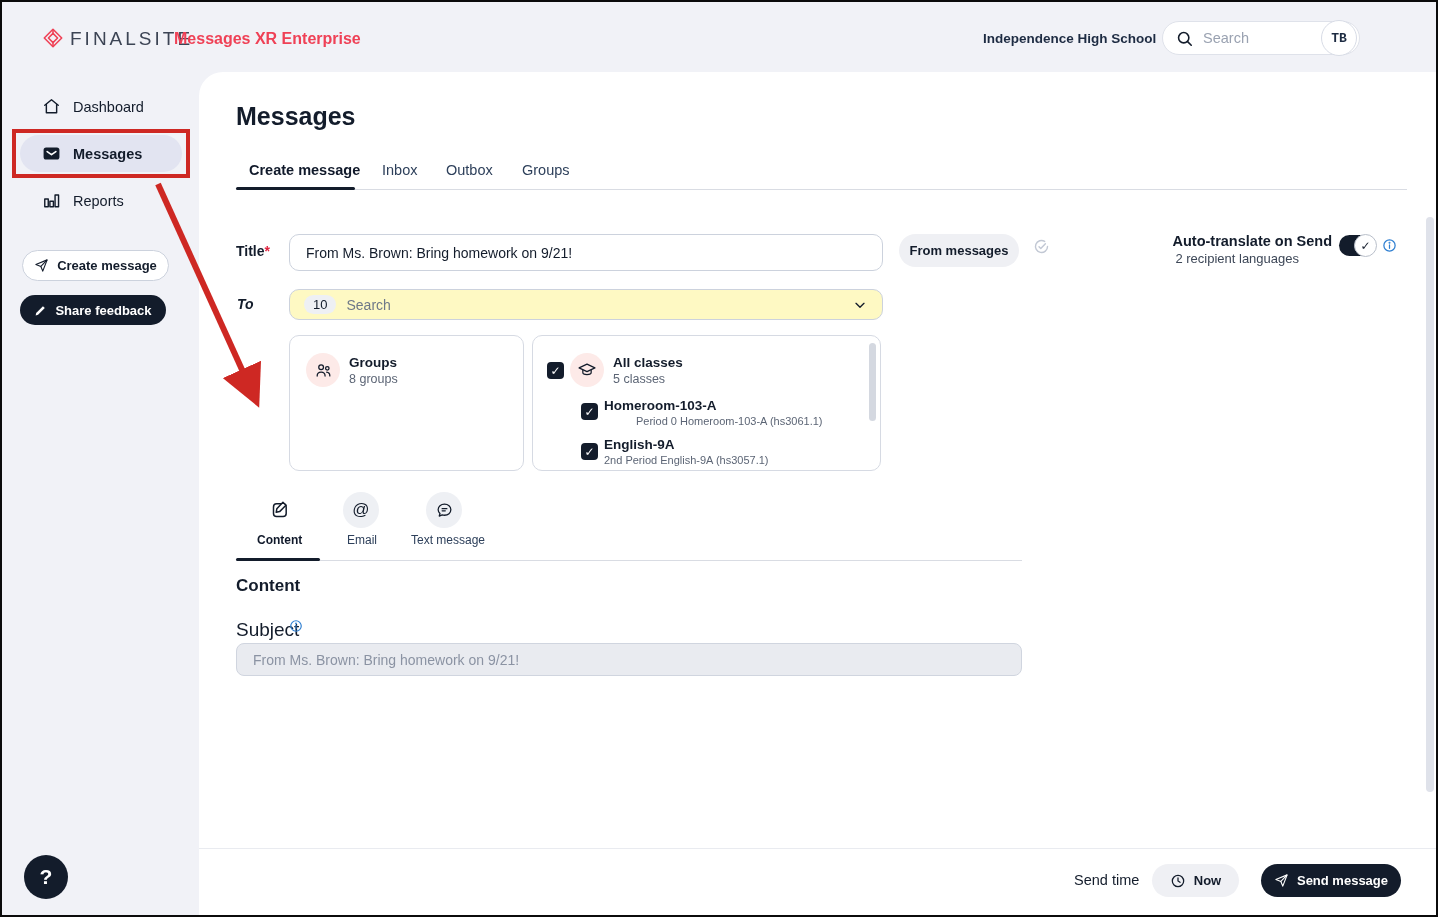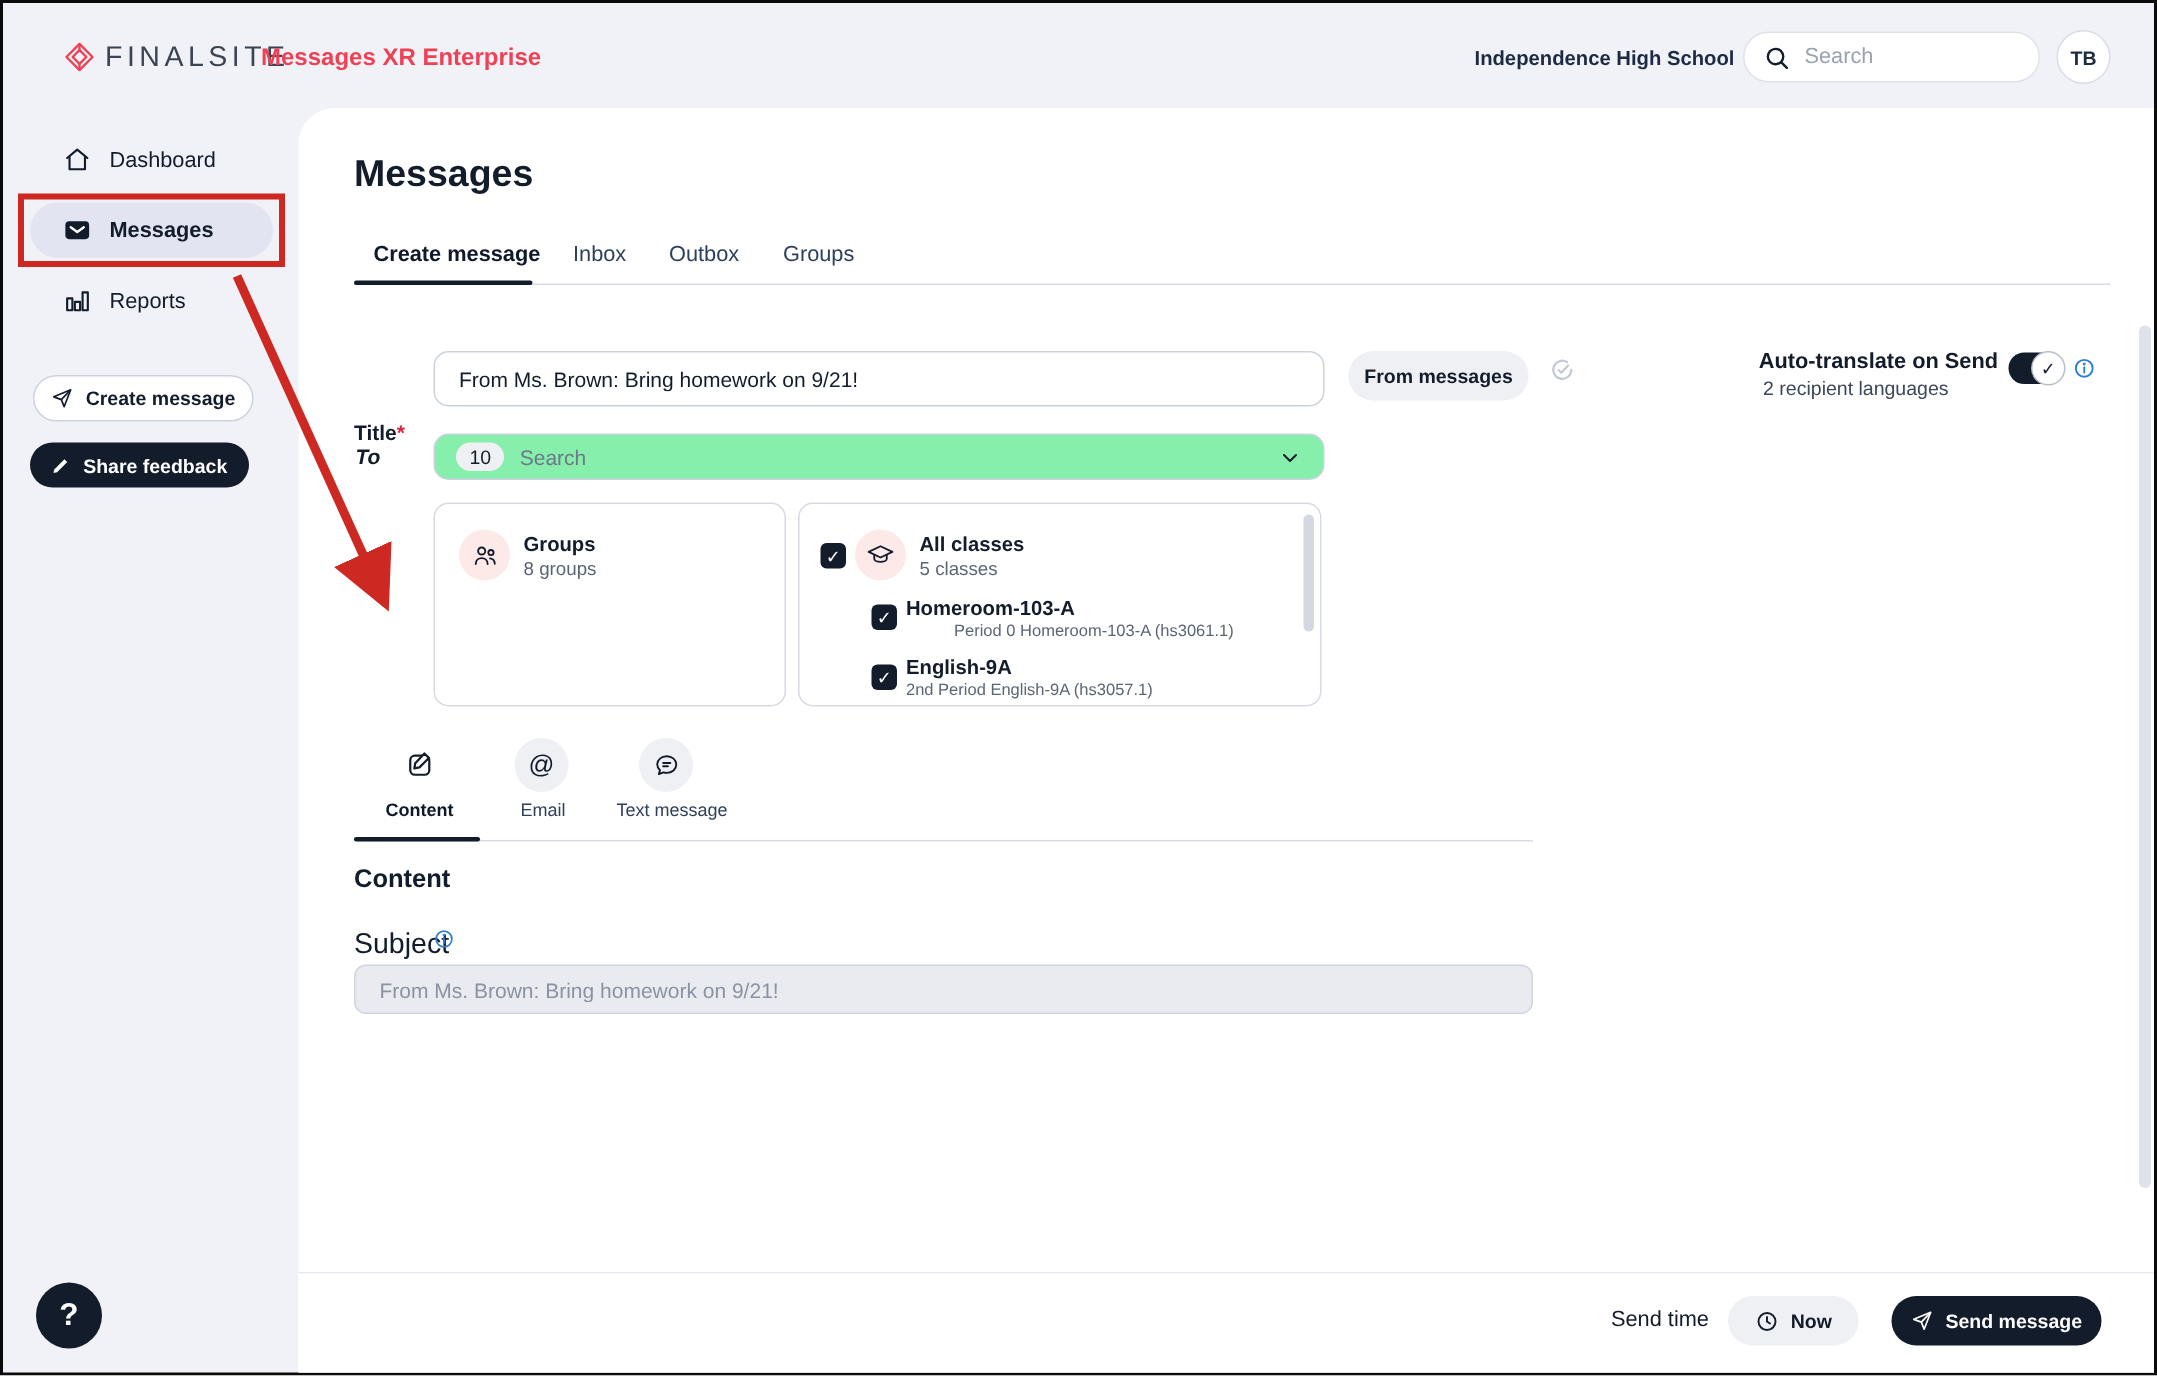--- a/index.html
+++ b/index.html
@@ -77,21 +77,21 @@
   }
   .autotrans-title { font-size:14.5px; font-weight:700; color:#131c2b; text-align:right; }
   .autotrans-sub { font-size:13px; color:#3d4757; text-align:right; }
   .toggle { width:36px; height:21px; border-radius:11px; background:#131c2b; position:relative; cursor:pointer; }
   .toggle .knob {
     position:absolute; right:-2px; top:-1px; width:23px; height:23px; border-radius:50%;
     background:#fff; border:1px solid #b9bfca; box-shadow:0 0 0 1px #fff inset;
     display:flex; align-items:center; justify-content:center; font-size:12px; font-weight:700; color:#131c2b;
   }
   .to-select {
-    border:1px solid #ccd2dd; border-radius:10px; background:#86efac; height:31px;
+    border:1px solid #ccd2dd; border-radius:10px; background:#fef9c3; height:31px;
     display:flex; align-items:center; padding:0 14px; gap:10px; cursor:pointer;
   }
   .count-badge {
     background:#eef0f4; border-radius:10px; font-size:13px; color:#131c2b;
     padding:2px 9px; font-weight:500;
   }
   .to-placeholder { font-size:14px; color:#6e7888; }
 
   .panel { background:#fff; border:1px solid #d6dae3; border-radius:10px; }
   .pink-circle {
@@ -161,21 +161,21 @@
 
   <div class="abs search-pill" style="left:1160px; top:19px;">
     <span>
       <svg class="ic" width="19" height="19" viewBox="0 0 24 24" fill="none" stroke="#131c2b" stroke-width="2" stroke-linecap="round">
         <circle cx="11" cy="11" r="6.5"></circle>
           <path d="M15.9 15.9 20.5 20.5"></path>
       </svg>
     </span>
     <input type="text" placeholder="Search" style="">
   </div>
-  <div class="abs avatar" style="left:1369px; top:18px;">TB</div>
+  <div class="abs avatar" style="left:1319px; top:18px;font-family:Liberation Mono, monospace;">TB</div>
 
   <div class="abs main-bg"></div>
 
   <div class="abs side-item" style="left:40px; top:95px;">
     <span>
       <svg class="ic" width="19" height="19" viewBox="0 0 24 24" fill="none" stroke="#131c2b" stroke-width="1.8" stroke-linecap="round" stroke-linejoin="round">
         <path d="M3.5 10.5 12 3.5l8.5 7"></path>
           <path d="M5.5 9.5V20h13V9.5"></path>
       </svg>
     </span>
@@ -226,21 +226,21 @@
 
   <div class="abs page-title" style="left:234px; top:100px;">Messages</div>
 
   <div class="abs tab active" style="left:247px; top:160px;">Create message</div>
   <div class="abs tab" style="left:380px; top:160px;">Inbox</div>
   <div class="abs tab" style="left:444px; top:160px;">Outbox</div>
   <div class="abs tab" style="left:520px; top:160px;">Groups</div>
   <div class="abs rule" style="left:234px; top:187px; width:1171px;"></div>
   <div class="abs rule-dark" style="left:234px; top:185px; width:119px;"></div>
 
-  <div class="abs field-label" style="left:234px; top:241px;margin-top:37px;">
+  <div class="abs field-label" style="left:234px; top:241px;">
     <span>Title</span><span class="req">*</span>
   </div>
   <div class="abs" style="left:287px; top:232px; width:594px; height:37px;">
     <input class="text-input" type="text" value="From Ms. Brown: Bring homework on 9/21!" style="">
   </div>
   <button class="abs pill-btn" style="left:897px; top:232px; width:120px; height:33px;">From messages</button>
   <div class="abs" style="left:1031px; top:236px;">
     <svg class="ic" width="17" height="17" viewBox="0 0 24 24" fill="none" stroke="#c2c8d4" stroke-width="2" stroke-linecap="round" stroke-linejoin="round">
       <path d="M20.5 12a8.5 8.5 0 1 1-4-7.2"></path>
         <path d="M8.5 12.3 11 14.8 17.5 8"></path>

